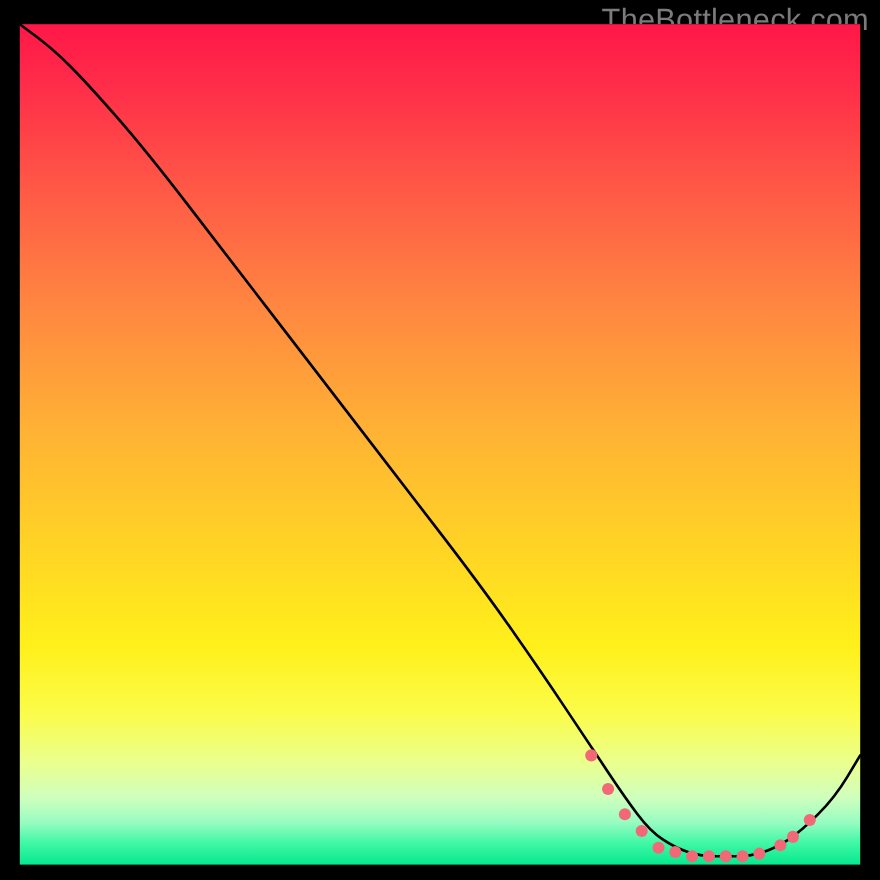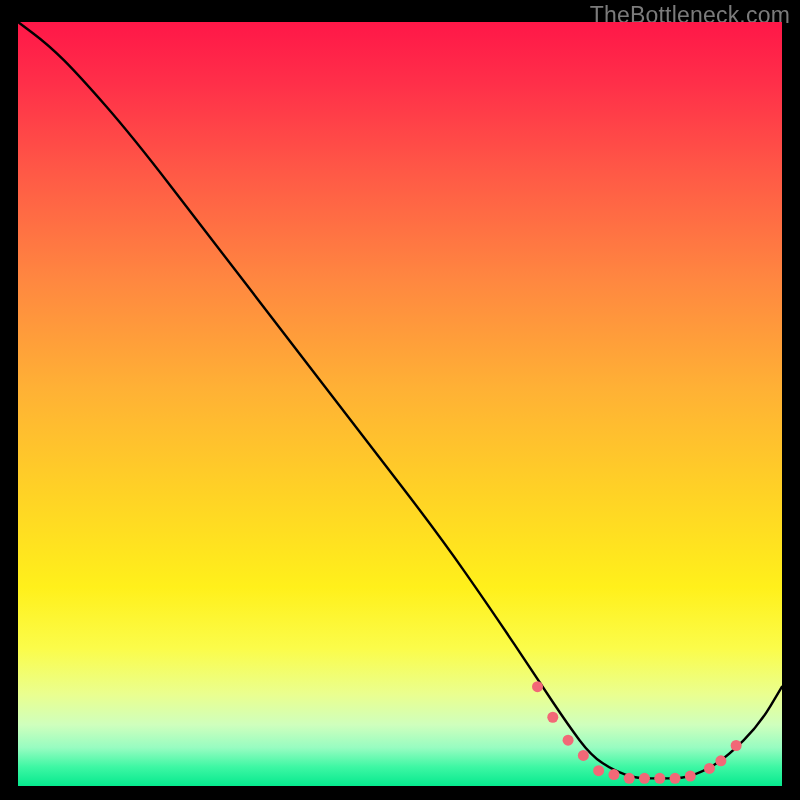--- a/index.html
+++ b/index.html
@@ -48,21 +48,21 @@
     top: 0;
     width: 764px;
     height: 764px;
     overflow: visible;
   }
   #watermark {
     position: absolute;
     top: 2px;
     right: 10px;
     color: #7b7b7b;
-    font-size: 23px;
+    font-size: 28px;
     font-weight: 500;
     letter-spacing: 0.2px;
     user-select: none;
   }
 </style>
 </head>
 <body>
 
 <div id="watermark">TheBottleneck.com</div>
 

